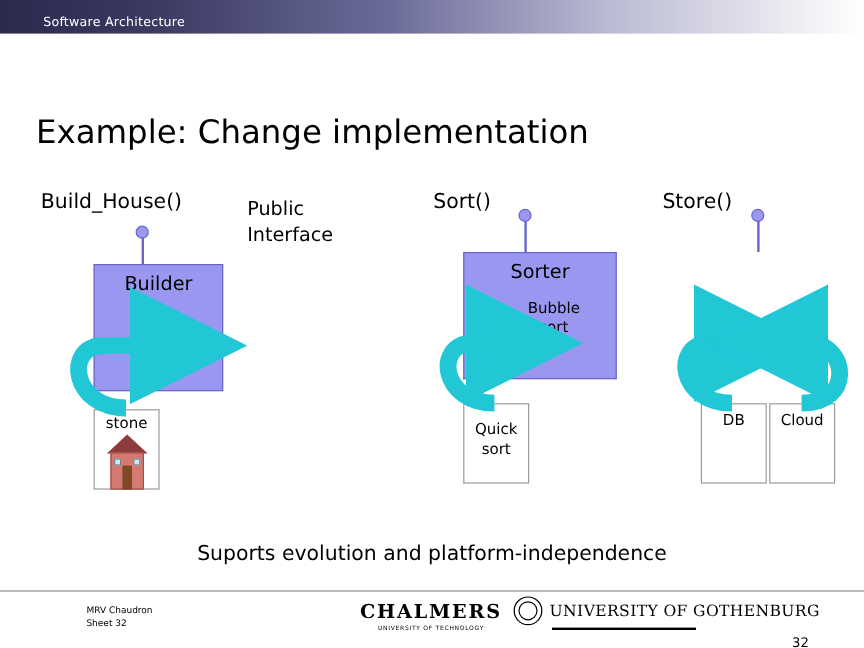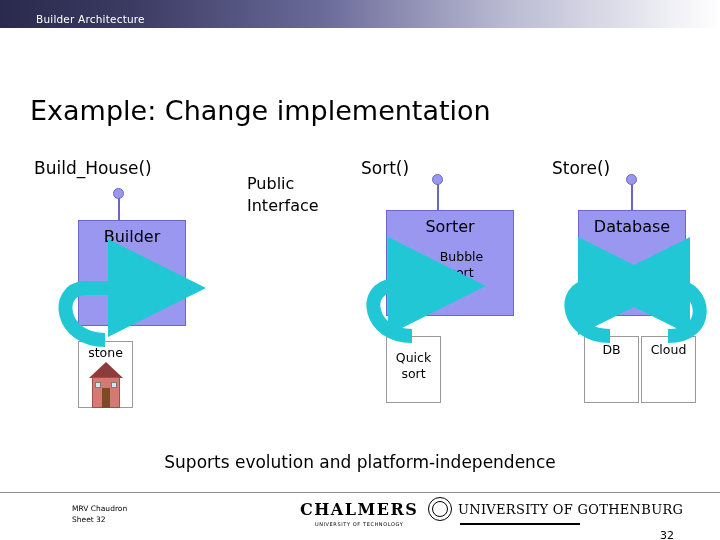--- a/index.html
+++ b/index.html
@@ -225,32 +225,32 @@
     left: 660px; top: 511px;
     font-size: 11px;
     color: #000000;
     margin-top: 18px;
   }
 </style>
 </head>
 <body>
 
 <div id="top-banner">
-  <div id="banner-title">Builder Architecture</div>
+  <div id="banner-title">Software Architecture</div>
 </div>
 
 <div id="slide-title">Example: Change implementation</div>
 
 <div id="diagram">
 
   <div class="lbl call-label" style="left:34px; top:158px;">Build_House()</div>
   <div class="lbl call-label" style="left:361px; top:158px;">Sort()</div>
   <div class="lbl call-label" style="left:552px; top:158px;">Store()</div>
 
-  <div class="lbl iface-label" style="left:206px; top:173px;margin-left:41px;">Public Interface</div>
+  <div class="lbl iface-label" style="left:206px; top:163px;">Public Interface</div>
 
   <div class="dot" style="left:113px; top:188px;"></div>
   <div class="stalk" style="left:118px; top:198px; height:22px;"></div>
 
   <div class="dot" style="left:432px; top:174px;"></div>
   <div class="stalk" style="left:437px; top:184px; height:26px;"></div>
 
   <div class="dot" style="left:626px; top:174px;"></div>
   <div class="stalk" style="left:631px; top:184px; height:26px;"></div>
 
@@ -277,23 +277,20 @@
   <div class="white-box" style="left:434px; top:244px; width:55px; height:67px; border:none; background:transparent;">
     <div class="wb-label" style="top:6px;">Bubble</div>
     <div class="wb-label" style="top:22px;">sort</div>
   </div>
 
   <div class="white-box" style="left:386px; top:336px; width:55px; height:67px;">
     <div class="wb-label" style="top:14px;">Quick</div>
     <div class="wb-label" style="top:30px;">sort</div>
   </div>
 
-  <div class="purple-box" style="left:578px; top:210px; width:108px; height:106px;">
-    <div class="box-title">Database</div>
-  </div>
 
   <div class="white-box" style="left:641px; top:336px; width:55px; height:67px;">
     <div class="wb-label" style="top:6px;">Cloud</div>
   </div>
 
   <div class="white-box" style="left:584px; top:336px; width:55px; height:67px;">
     <div class="wb-label" style="top:6px;">DB</div>
   </div>
 
   <svg class="arrow-svg" style="left:0; top:0;" width="720" height="460">

